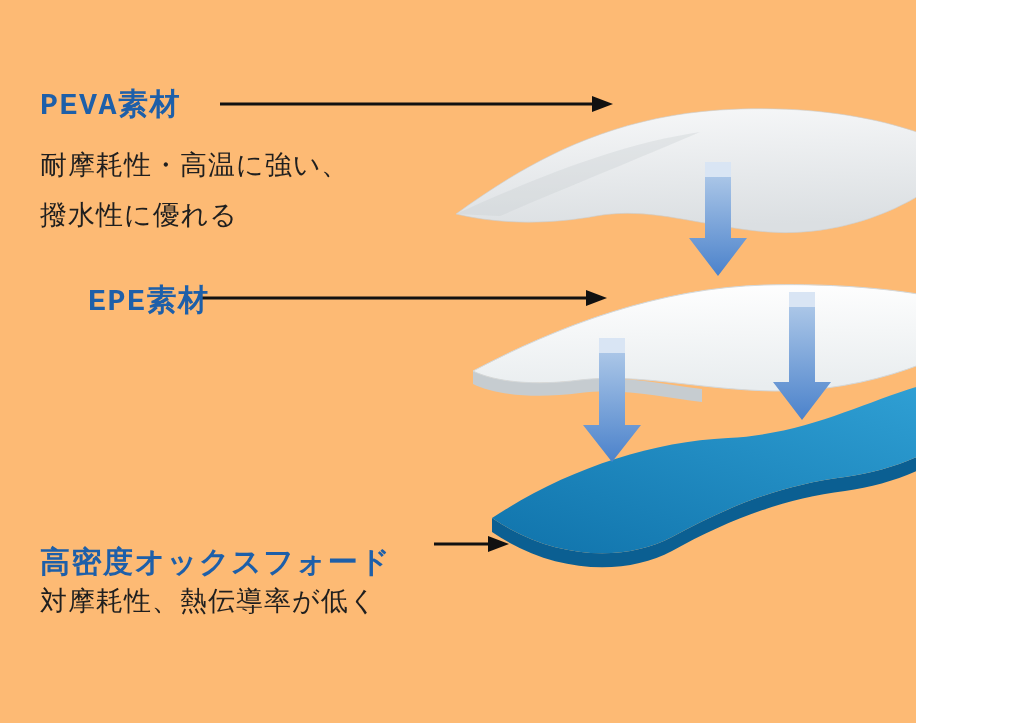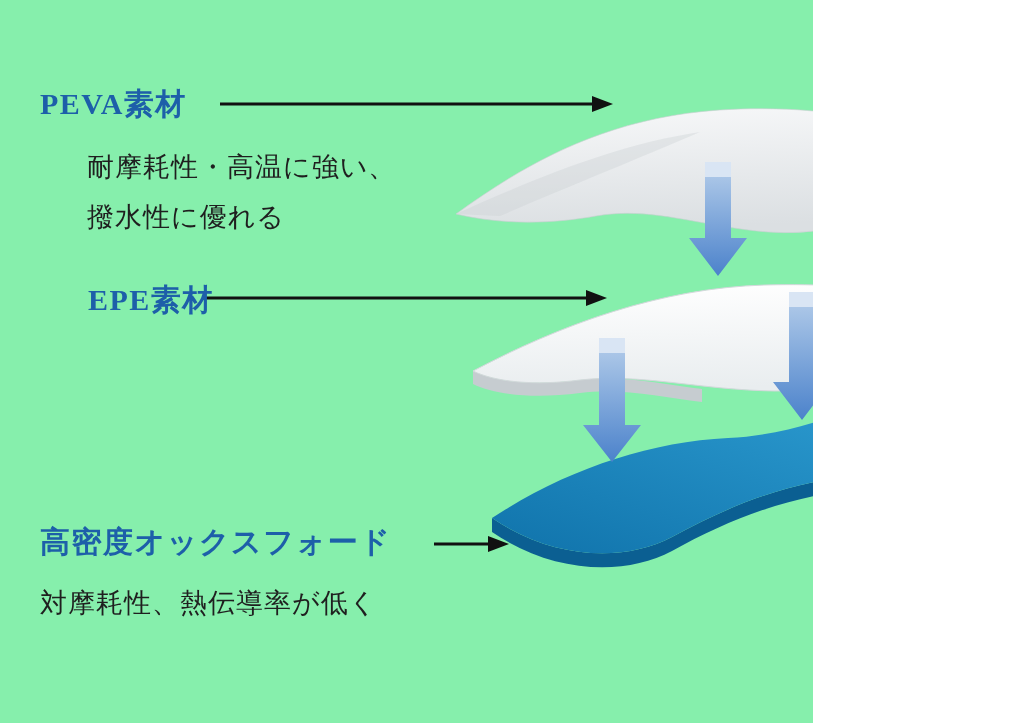--- a/index.html
+++ b/index.html
@@ -1,18 +1,18 @@
 <!DOCTYPE html>
 <html><head>
 <meta charset="utf-8">
 <style>
   html,body{margin:0;padding:0;background:#ffffff;}
   .stage{
-    position:relative;width:813px;height:723px;background:#86efac;
-    font-family:Liberation Serif, serif;overflow:hidden;
+    position:relative;width:916px;height:723px;background:#fdba74;
+    font-family:Liberation Mono, monospace;overflow:hidden;
   }
   .illustration{position:absolute;left:0;top:0;width:1020px;height:723px;}
   .layer-title{
     position:absolute;font-size:30px;font-weight:700;color:#1d5fa9;
     letter-spacing:1.5px;white-space:nowrap;
   }
   .desc-block{position:absolute;white-space:nowrap;}
   .desc-line{
     font-size:27px;line-height:50px;color:#1f1f1f;font-weight:500;
     letter-spacing:1px;
@@ -106,25 +106,25 @@
       <line x1="202" y1="298" x2="588" y2="298" stroke="#111111" stroke-width="3"></line>
       <polygon points="586,290 607,298 586,306" fill="#111111"></polygon>
     </g>
     <g>
       <line x1="434" y1="544" x2="490" y2="544" stroke="#111111" stroke-width="3"></line>
       <polygon points="488,536 509,544 488,552" fill="#111111"></polygon>
     </g>
   </svg>
 
   <div class="layer-title" style="left:40px;top:84px;">PEVA素材</div>
-  <div class="desc-block" style="left:40px;top:142px;margin-left:47px;">
+  <div class="desc-block" style="left:40px;top:142px;">
     <div class="desc-line">耐摩耗性・高温に強い、</div>
     <div class="desc-line">撥水性に優れる</div>
   </div>
 
   <div class="layer-title" style="left:40px;top:280px;margin-left:48px;">EPE素材</div>
 
-  <div class="layer-title" style="left:40px;top:522px;">高密度オックスフォード</div>
+  <div class="layer-title" style="left:40px;top:542px;">高密度オックスフォード</div>
   <div class="desc-block" style="left:40px;top:578px;">
     <div class="desc-line">対摩耗性、熱伝導率が低く</div>
   </div>
 
 </div>
 
 </body></html>

